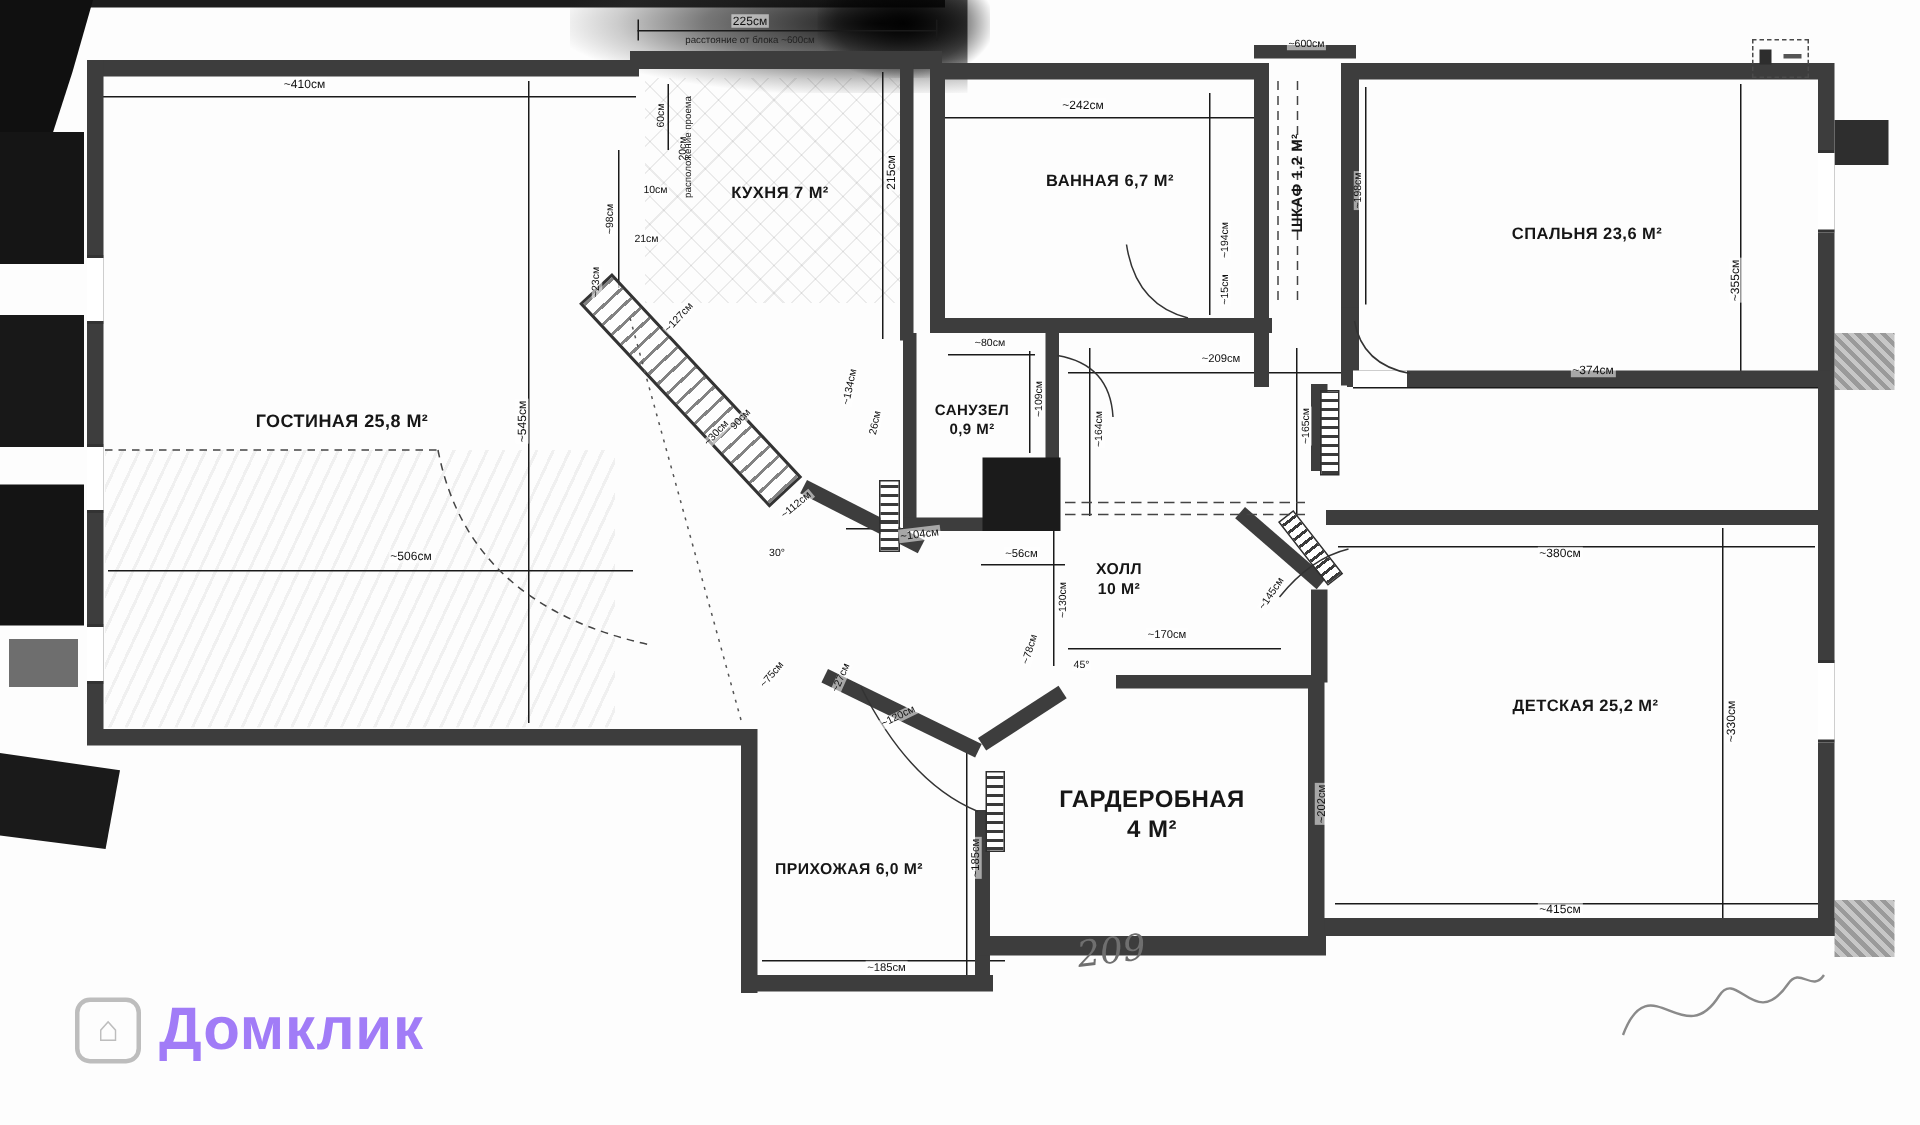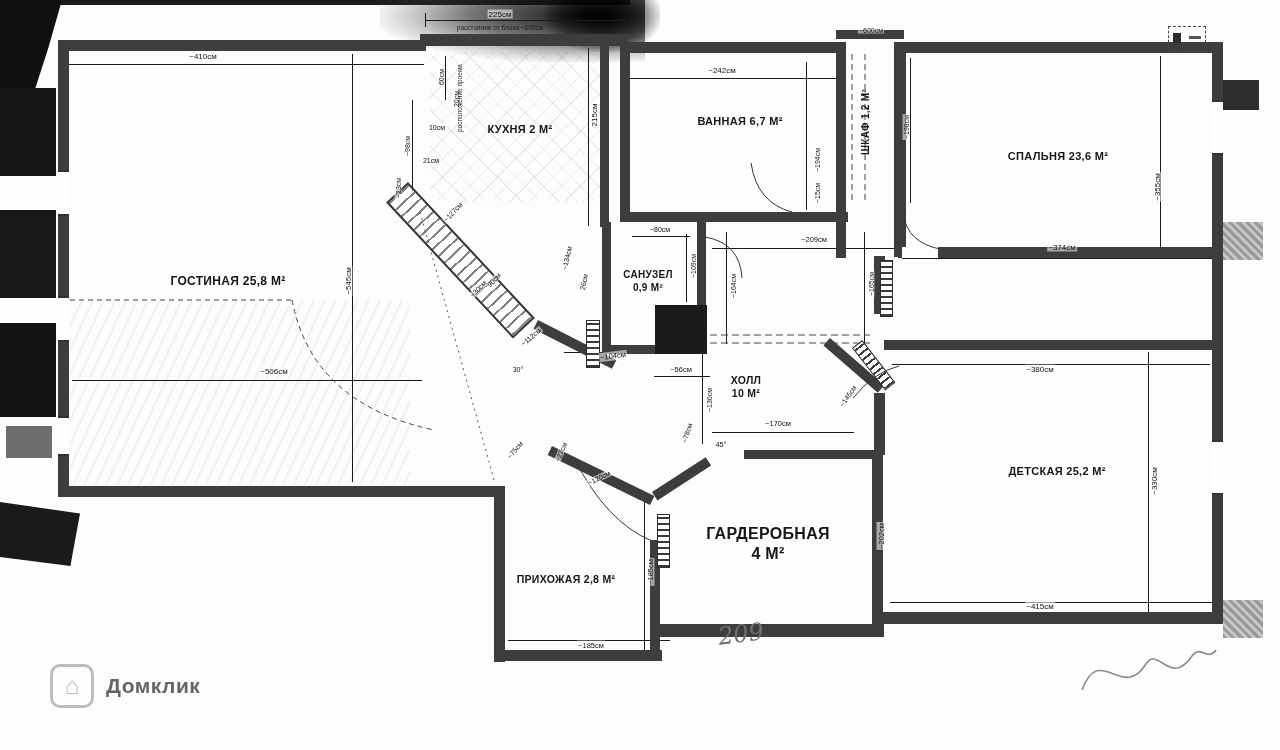--- a/index.html
+++ b/index.html
@@ -17,21 +17,21 @@
   .room-label{position:absolute;font-weight:600;color:#161616;white-space:pre-line;
         text-align:center;letter-spacing:.3px;line-height:1.25;}
   .dim-label{position:absolute;color:#101010;white-space:nowrap;font-weight:500;
         background:rgba(255,255,255,.55);padding:0 1px;}
   .note-label{position:absolute;color:#222;white-space:nowrap;}
   #watermark{position:absolute;left:50px;top:664px;display:flex;align-items:center;gap:12px;
         opacity:.8;}
   #wm-icon{width:38px;height:38px;border:3.5px solid #aeaeae;border-radius:10px;
         display:flex;align-items:center;justify-content:center;color:#aeaeae;
         font-size:24px;font-weight:700;}
-  #wm-text{font-size:21px;color:#404040;font-weight:600;letter-spacing:.5px;}
+  #wm-text{font-size:40px;color:#8b5cf6;font-weight:600;letter-spacing:.5px;}
   #stamp{position:absolute;left:1168px;top:26px;width:36px;height:24px;
         border:1.5px dashed #4a4a4a;}
   #stamp .s1{position:absolute;left:4px;top:6px;width:8px;height:10px;background:#2d2d2d;}
   #stamp .s2{position:absolute;right:4px;top:9px;width:12px;height:3px;background:#555;}
   #handwriting{position:absolute;left:718px;top:620px;font-family:"DejaVu Serif",serif;
         font-style:italic;font-size:24px;color:#6f6f6f;transform:rotate(-7deg);}
   svg.overlay{position:absolute;left:0;top:0;}
 </style>
 </head>
 <body>
@@ -144,32 +144,32 @@
     <path d="M852,54 L852,200" stroke="#444" stroke-width="1" fill="none" stroke-dasharray="6 4"></path>
     <path d="M865,54 L865,200" stroke="#444" stroke-width="1" fill="none" stroke-dasharray="6 4"></path>
     <path d="M710,335 L870,335" stroke="#444" stroke-width="1" fill="none" stroke-dasharray="7 4"></path>
     <path d="M710,343 L870,343" stroke="#444" stroke-width="1" fill="none" stroke-dasharray="7 4"></path>
     <path d="M420,212 L494,480" stroke="#555" stroke-width="1" fill="none" stroke-dasharray="2 4"></path>
     <path d="M1082,690 C1100,642 1122,702 1146,664 C1158,645 1170,688 1192,656 C1200,644 1208,662 1216,650" stroke="#8a8a8a" stroke-width="1.6" fill="none"></path>
   </svg>
 
   <div id="room-labels">
       <div class="room-label" style="left: 228px; top: 281px; font-size: 12px; transform: translate(-50%, -50%) rotate(0deg);">ГОСТИНАЯ 25,8 М²</div>
-      <div class="room-label" style="left: 520px; top: 130px; font-size: 11px; transform: translate(-50%, -50%) rotate(0deg);">КУХНЯ 2 М²</div>
+      <div class="room-label" style="left: 520px; top: 130px; font-size: 11px; transform: translate(-50%, -50%) rotate(0deg);">КУХНЯ 7 М²</div>
       <div class="room-label" style="left: 740px; top: 122px; font-size: 11px; transform: translate(-50%, -50%) rotate(0deg);">ВАННАЯ 6,7 М²</div>
       <div class="room-label" style="left: 866px; top: 122px; font-size: 10px; transform: translate(-50%, -50%) rotate(-90deg);">ШКАФ 1,2 М²</div>
       <div class="room-label" style="left: 1058px; top: 157px; font-size: 11px; transform: translate(-50%, -50%) rotate(0deg);">СПАЛЬНЯ 23,6 М²</div>
       <div class="room-label" style="left: 648px; top: 281px; font-size: 10px; transform: translate(-50%, -50%) rotate(0deg);">САНУЗЕЛ
 0,9 М²</div>
       <div class="room-label" style="left: 746px; top: 387px; font-size: 10.5px; transform: translate(-50%, -50%) rotate(0deg);">ХОЛЛ
 10 М²</div>
       <div class="room-label" style="left: 1057px; top: 472px; font-size: 11px; transform: translate(-50%, -50%) rotate(0deg);">ДЕТСКАЯ 25,2 М²</div>
       <div class="room-label" style="left: 768px; top: 544px; font-size: 16px; transform: translate(-50%, -50%) rotate(0deg);">ГАРДЕРОБНАЯ
 4 М²</div>
-      <div class="room-label" style="left: 566px; top: 580px; font-size: 10.5px; transform: translate(-50%, -50%) rotate(0deg);">ПРИХОЖАЯ 2,8 М²</div>
+      <div class="room-label" style="left: 566px; top: 580px; font-size: 10.5px; transform: translate(-50%, -50%) rotate(0deg);">ПРИХОЖАЯ 6,0 М²</div>
     </div>
   <div id="dim-labels">
       <div class="dim-label" style="left: 500px; top: 14px; font-size: 8px; transform: translate(-50%, -50%) rotate(0deg);">225см</div>
       <div class="dim-label" style="left: 203px; top: 56px; font-size: 8px; transform: translate(-50%, -50%) rotate(0deg);">~410см</div>
       <div class="dim-label" style="left: 722px; top: 70px; font-size: 8px; transform: translate(-50%, -50%) rotate(0deg);">~242см</div>
       <div class="dim-label" style="left: 871px; top: 30px; font-size: 7px; transform: translate(-50%, -50%) rotate(0deg);">~600см</div>
       <div class="dim-label" style="left: 906px; top: 127px; font-size: 7px; transform: translate(-50%, -50%) rotate(-90deg);">~198см</div>
       <div class="dim-label" style="left: 817px; top: 160px; font-size: 7px; transform: translate(-50%, -50%) rotate(-90deg);">~194см</div>
       <div class="dim-label" style="left: 817px; top: 193px; font-size: 7px; transform: translate(-50%, -50%) rotate(-90deg);">~15см</div>
       <div class="dim-label" style="left: 1157px; top: 187px; font-size: 8px; transform: translate(-50%, -50%) rotate(-90deg);">~355см</div>

